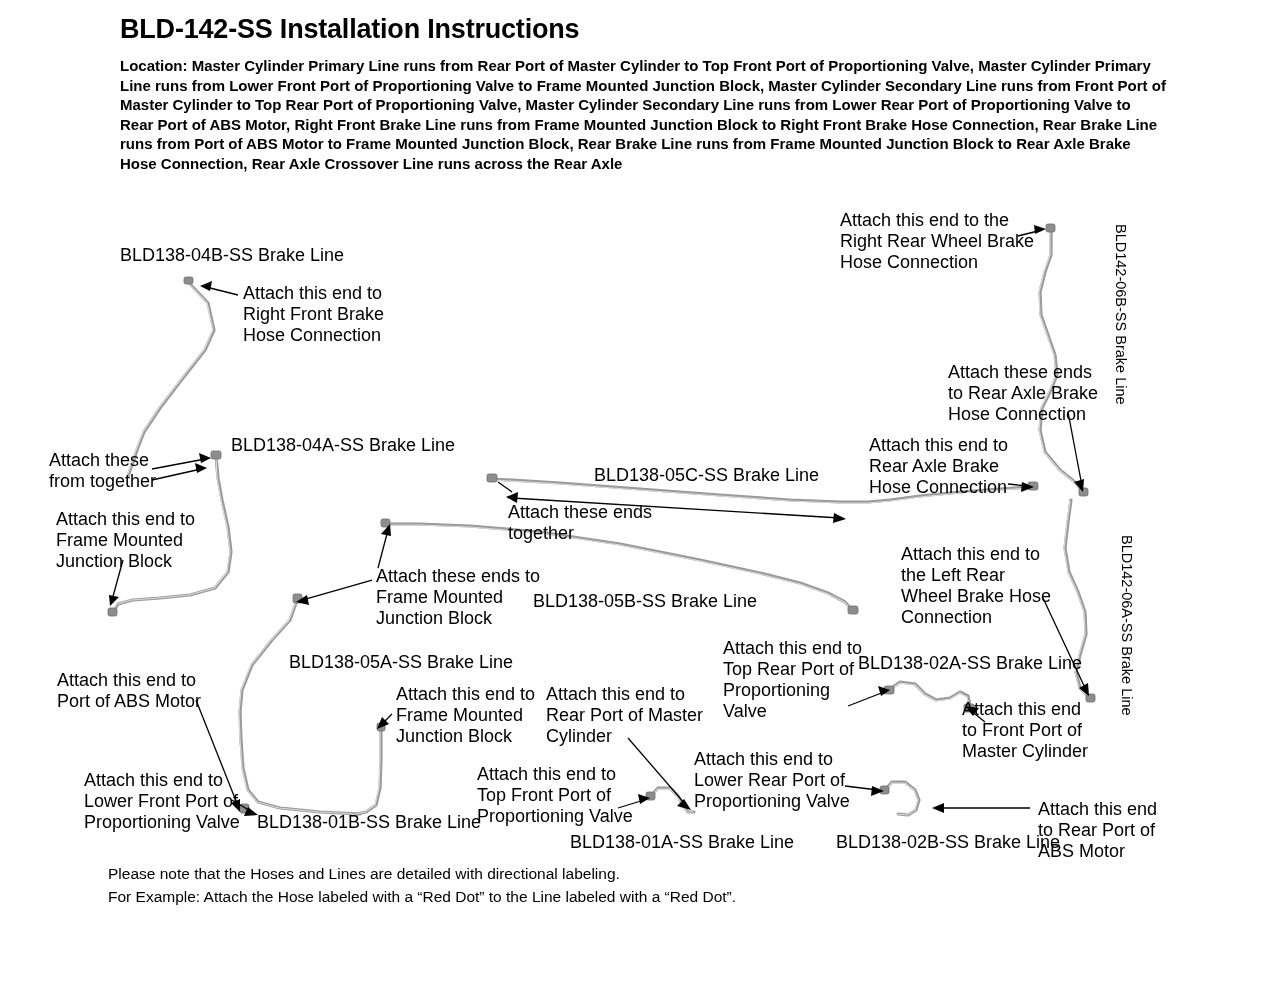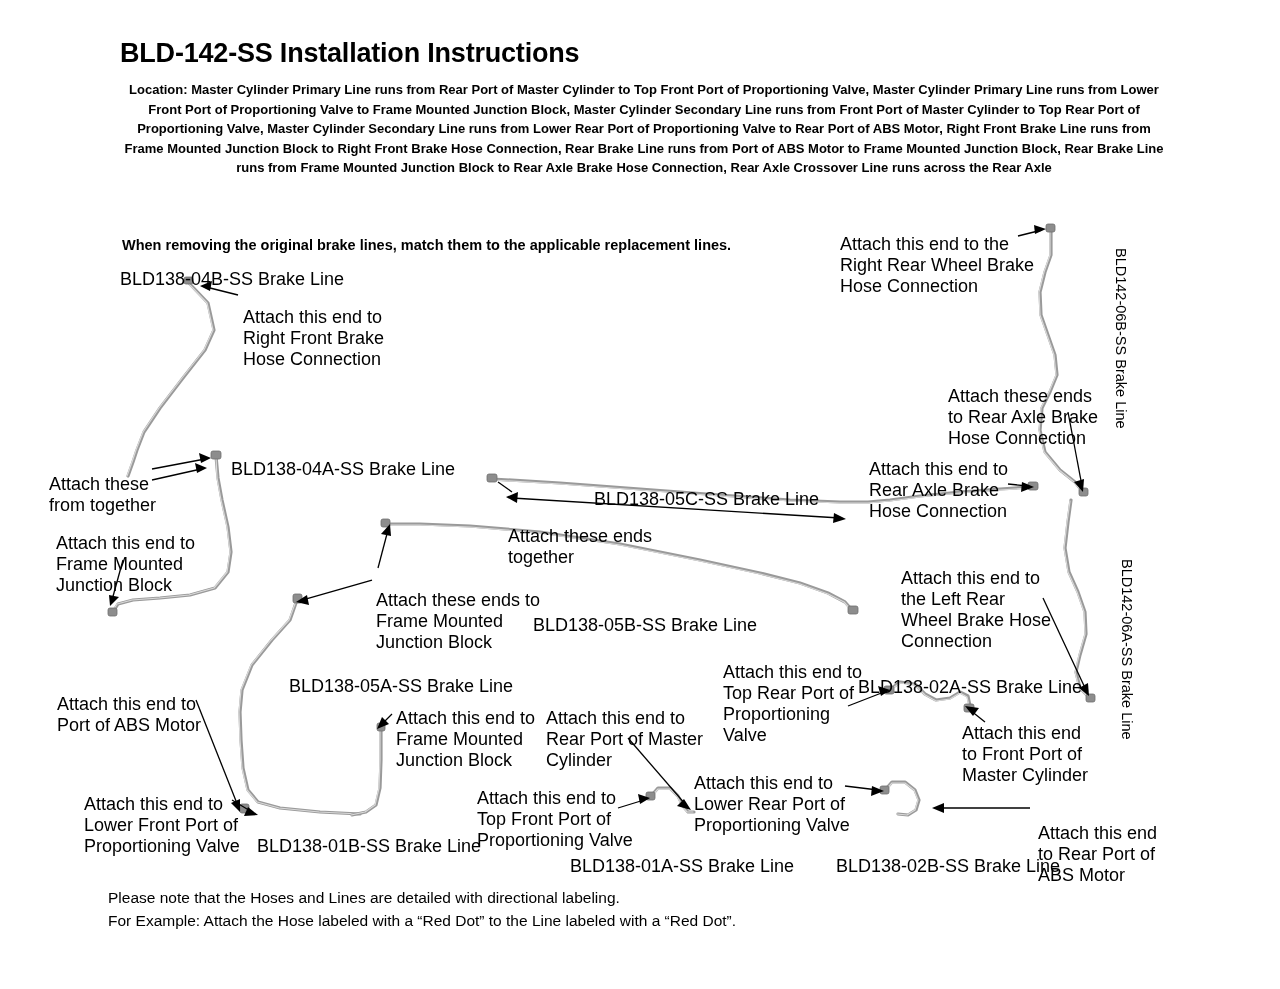--- a/index.html
+++ b/index.html
@@ -11,36 +11,36 @@
     font-family: "Liberation Sans", sans-serif;
     color: #000000;
   }
   #page {
     position: relative;
     width: 1280px;
     height: 989px;
     overflow: hidden;
     background: #ffffff;
   }
-  .abs { position: absolute; margin-top: 24px; }
+  .abs { position: absolute; }
   #title {
     left: 120px;
     top: 14px;
     font-size: 27px;
     font-weight: bold;
     letter-spacing: -0.2px;
   }
   #location {
     left: 120px;
     top: 56px;
     width: 1048px;
-    font-size: 13px;
+    font-size: 15px;
     font-weight: bold;
     line-height: 19.6px;
-    text-align: center;
+    text-align: left;
   }
   #match-note {
     left: 122px;
     top: 213px;
     font-size: 14.5px;
     font-weight: bold;
   }
   .lbl {
     font-size: 18px;
     line-height: 21px;
@@ -99,21 +99,20 @@
 </style>
 </head>
 <body>
 
 <div id="page">
 
   <div class="abs" id="title">BLD-142-SS Installation Instructions</div>
 
   <div class="abs" id="location">Location: Master Cylinder Primary Line runs from Rear Port of Master Cylinder to Top Front Port of Proportioning Valve, Master Cylinder Primary Line runs from Lower Front Port of Proportioning Valve to Frame Mounted Junction Block, Master Cylinder Secondary Line runs from Front Port of Master Cylinder to Top Rear Port of Proportioning Valve, Master Cylinder Secondary Line runs from Lower Rear Port of Proportioning Valve to Rear Port of ABS Motor, Right Front Brake Line runs from Frame Mounted Junction Block to Right Front Brake Hose Connection, Rear Brake Line runs from Port of ABS Motor to Frame Mounted Junction Block, Rear Brake Line runs from Frame Mounted Junction Block to Rear Axle Brake Hose Connection, Rear Axle Crossover Line runs across the Rear Axle</div>
 
-  <div class="abs" id="match-note">When removing the original brake lines, match them to the applicable replacement lines.</div>
 
   <svg class="art" viewBox="0 0 1280 989">
 
     <g>
       <path class="pipe" d="M188,282 L208,303 L214,330 L205,350 L183,378 L160,408 L144,432 L137,450 L133,462 L128,476"></path>
       <path class="pipe-hi" d="M188,283 L207,303 L213,330 L204,350 L182,378 L159,408 L143,432 L136,450 L132,462 L127,476"></path>
       <rect class="fitting" x="184" y="277" width="9" height="7" rx="2"></rect>
     </g>
 
     <g>

